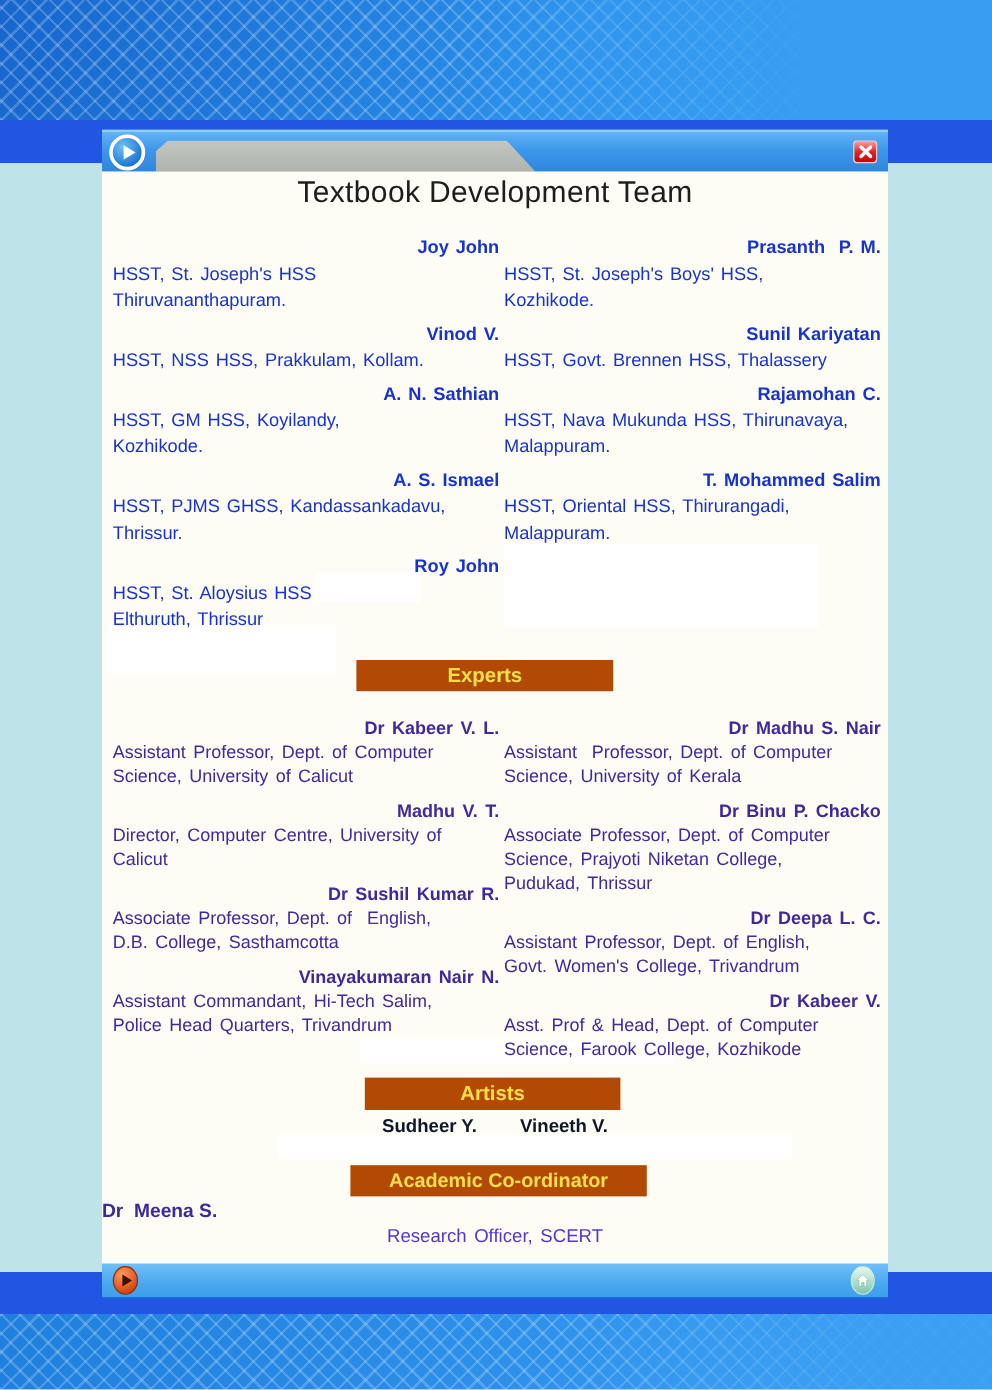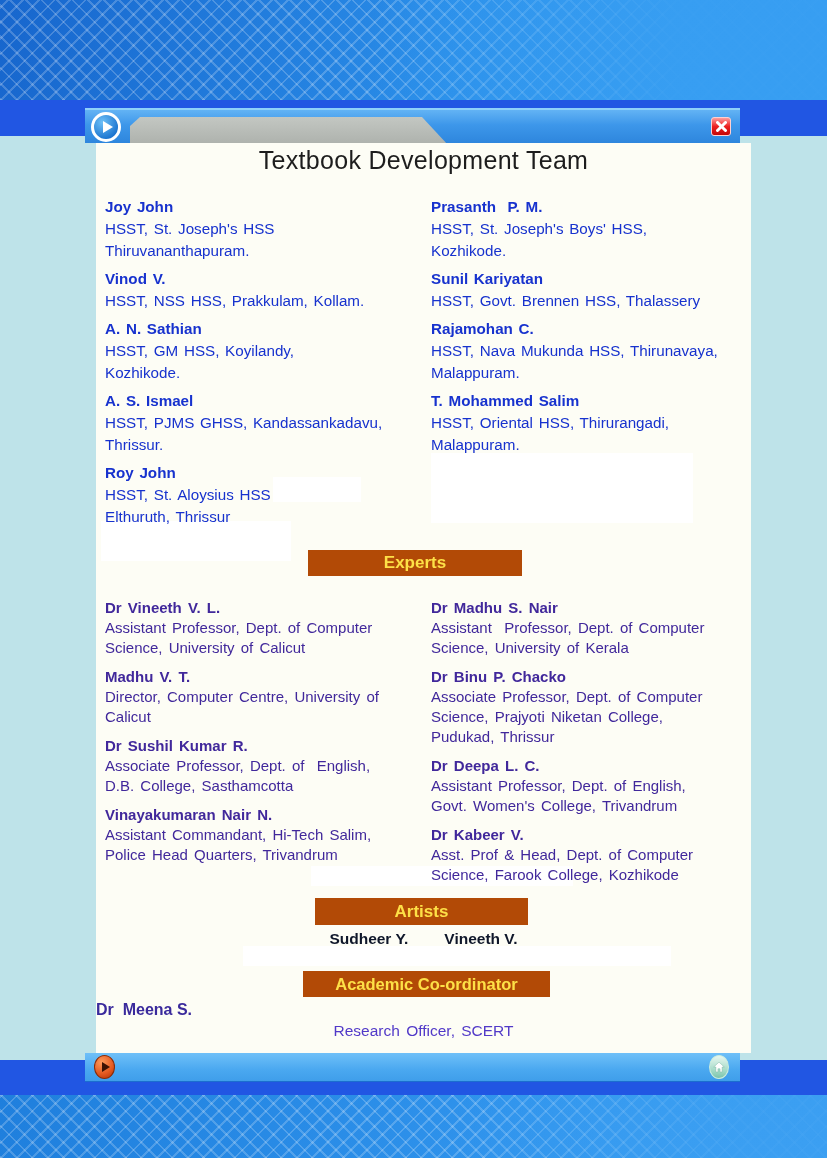--- a/index.html
+++ b/index.html
@@ -34,34 +34,34 @@
     border:3px solid #ffffff;box-sizing:border-box;
     background:radial-gradient(circle at 35% 30%,#6ec0f7,#1b74cf 75%);
     display:flex;align-items:center;justify-content:center;cursor:pointer;}
   .play-button .tri{width:0;height:0;border-left:10px solid #ffffff;
     border-top:6px solid transparent;border-bottom:6px solid transparent;margin-left:3px;}
   .close-button{position:absolute;right:9px;top:7px;width:20px;height:19px;border-radius:3px;
     background:linear-gradient(180deg,#ff9d9d,#ec2020 50%,#c40606);
     border:1px solid #ffd0d0;box-sizing:border-box;cursor:pointer;
     display:flex;align-items:center;justify-content:center;}
 
-  .content{position:absolute;top:35px;left:11px;width:655px;height:910px;background:#FDFDF5;}
+  .content{position:absolute;top:35px;left:0;width:655px;height:910px;background:#FDFDF5;}
   .patch{position:absolute;background:#ffffff;}
 
   .page-title{position:absolute;top:3px;left:0;width:655px;text-align:center;
     font-size:25px;letter-spacing:0.3px;color:#1d1d1d;}
 
   .col{position:absolute;}
   .col-l{left:9px;width:322px;}
   .col-r{left:335px;width:314px;}
   .team-cols{top:53px;}
   .expert-cols{top:455px;}
 
   .member{margin-bottom:6px;}
-  .mname{font-weight:bold;white-space:pre-wrap;}
+  .mname{font-weight:bold;white-space:pre-wrap;text-align:right;}
   .maff{white-space:pre-wrap;}
   .team .mname,.team .maff{color:#1732CE;font-size:15.2px;line-height:22px;word-spacing:1.5px;}
   .exp .mname,.exp .maff{color:#41289B;font-size:15px;line-height:20px;word-spacing:2px;}
   .exp .member{margin-bottom:9px;}
 
   .badge{position:absolute;background:#B24A06;color:#fde047;font-weight:bold;
     text-align:center;font-size:17px;}
   .badge-experts{left:212px;top:407px;width:214px;height:26px;line-height:26px;}
   .badge-artists{left:219px;top:755px;width:213px;height:27px;line-height:27px;}
   .badge-coord{left:207px;top:828px;width:247px;height:26px;line-height:26px;font-size:16.5px;}
@@ -173,21 +173,21 @@
       <div class="member">
         <div class="mname">T. Mohammed Salim</div>
         <div class="maff">HSST, Oriental HSS, Thirurangadi,
 Malappuram.</div>
       </div>
     </div>
 
     <div class="badge badge-experts">Experts</div>
     <div class="col col-l expert-cols exp">
       <div class="member">
-        <div class="mname">Dr Vineeth V. L.</div>
+        <div class="mname">Dr Kabeer V. L.</div>
         <div class="maff">Assistant Professor, Dept. of Computer
 Science, University of Calicut</div>
       </div>
       <div class="member">
         <div class="mname">Madhu V. T.</div>
         <div class="maff">Director, Computer Centre, University of
 Calicut</div>
       </div>
       <div class="member">
         <div class="mname">Dr Sushil Kumar R.</div>

